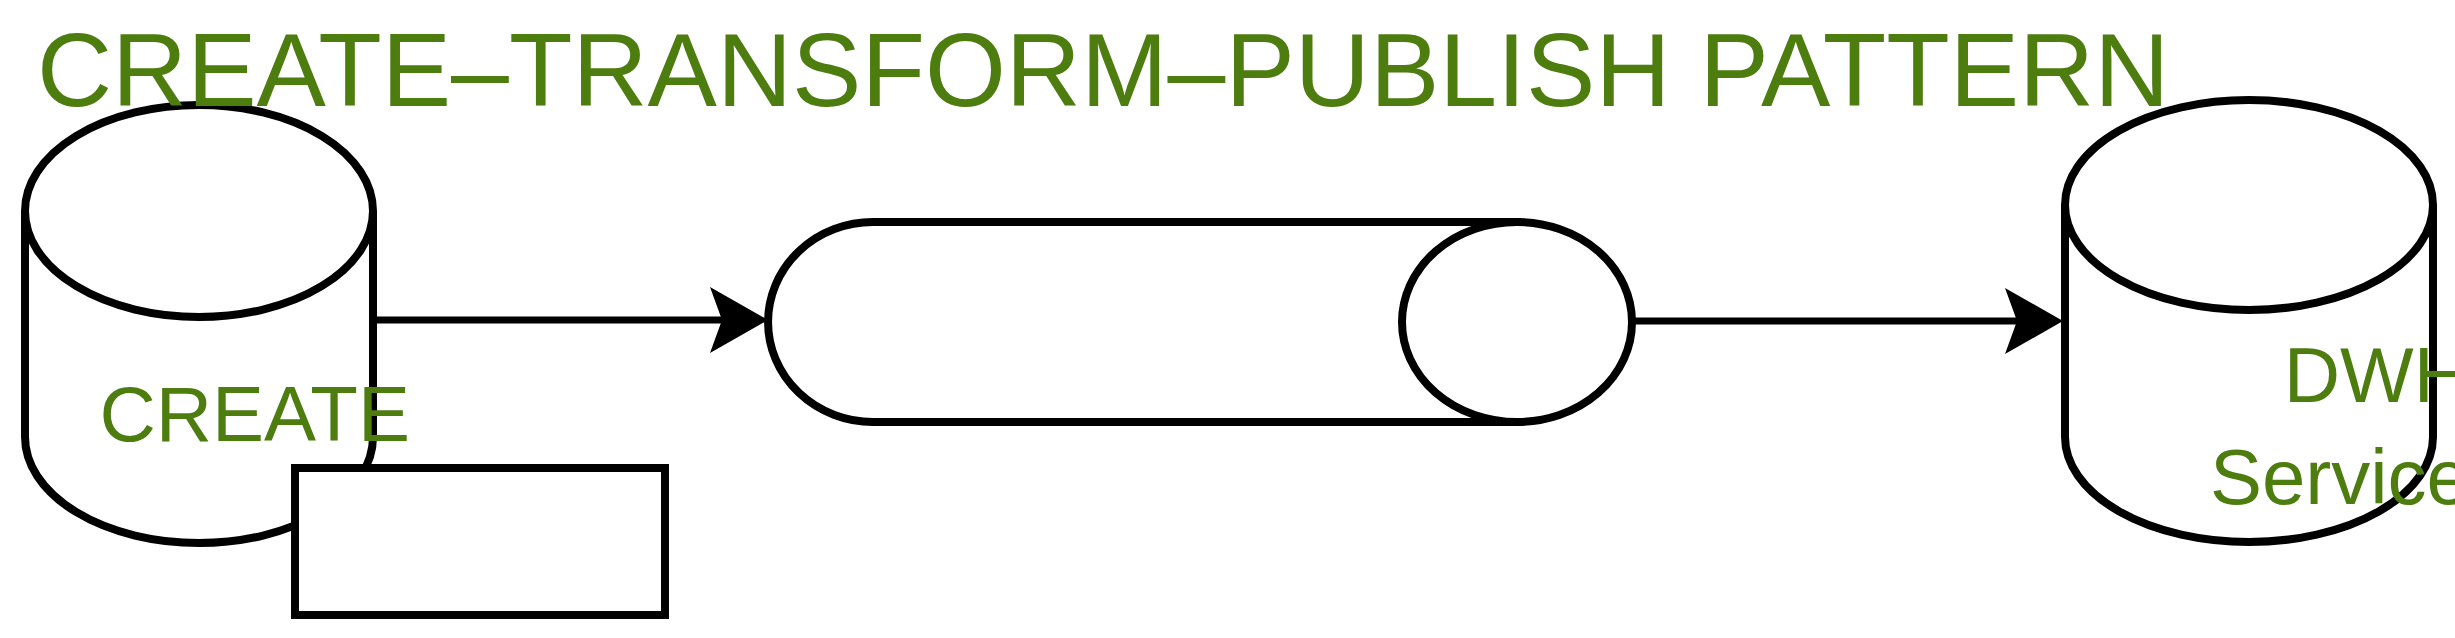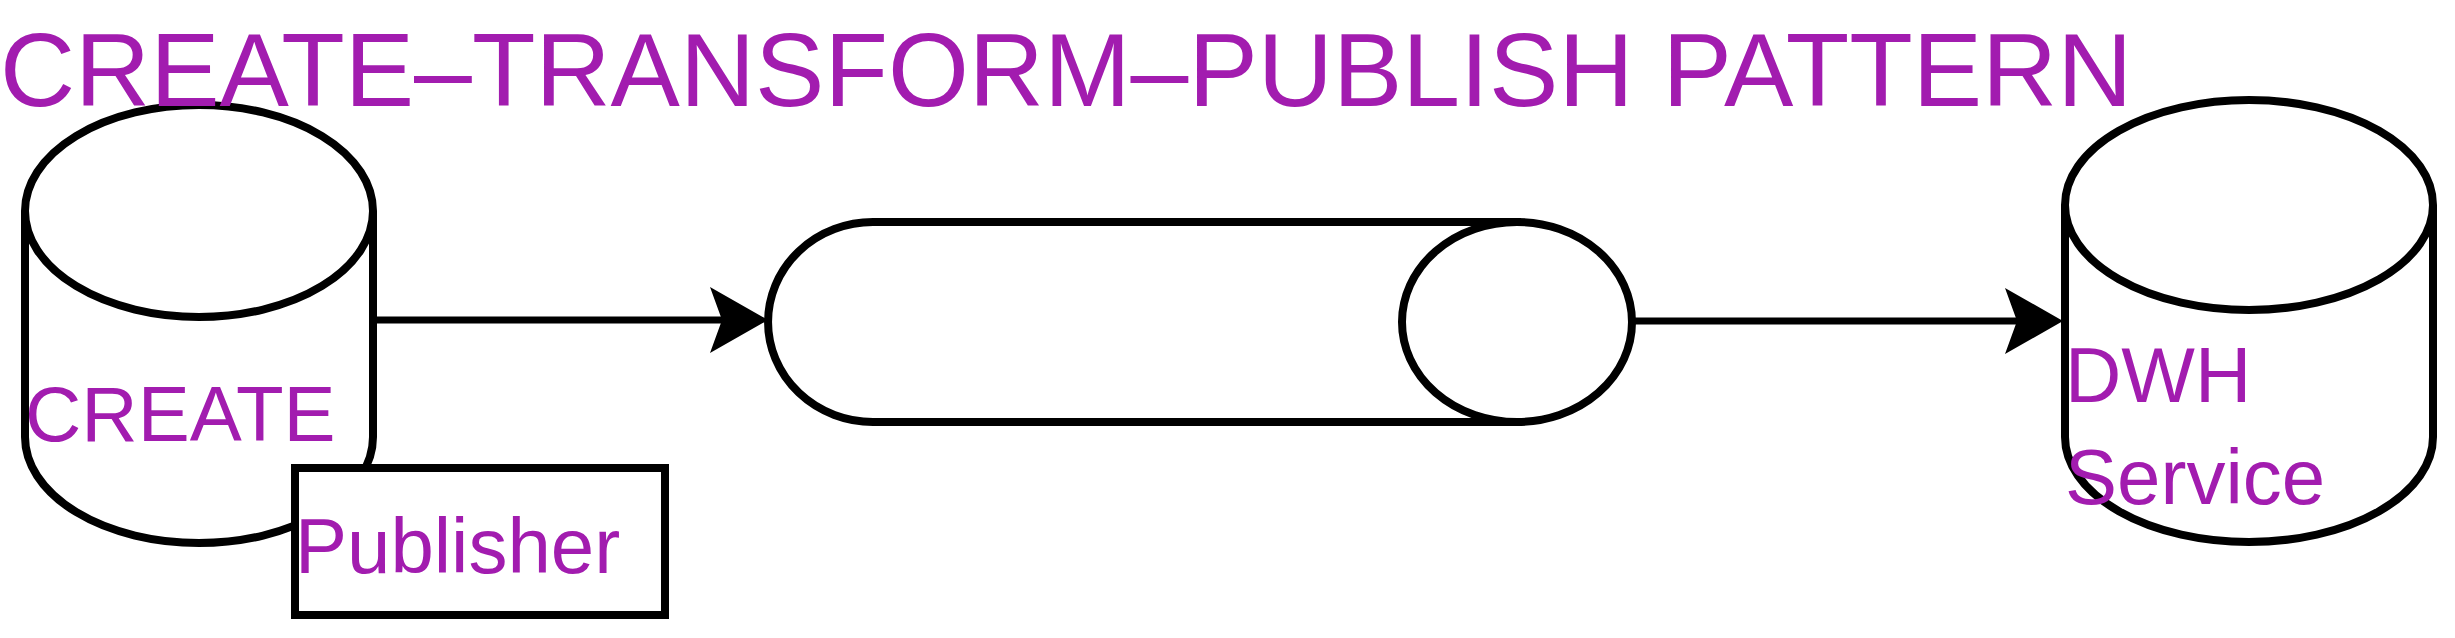--- a/index.html
+++ b/index.html
@@ -17,23 +17,24 @@
     left: 0; top: 0;
     width: 2455px; height: 638px;
   }
   .shape-stroke { fill: #ffffff; stroke: #000000; stroke-width: 8; }
   .edge-line   { stroke: #000000; stroke-width: 7; fill: none; }
   .arrow-head  { fill: #000000; stroke: none; }
 
   .label {
     position: absolute;
     line-height: 1;
-    text-align: left;
+    text-align: right;
     white-space: nowrap;
-    color: #a21caf;
+    color: #4d7c0f;
+    margin-left: 37px;
   }
   .title-label {
     top: 18px; left: 0; width: 2130px;
     font-size: 104px;
   }
   .node-label { font-size: 78px; }
   .rdbms-label     { top: 375px; left: 25px;   width: 348px; }
   .publisher-label { top: 507px; left: 295px;  width: 370px; }
   .broker-label    { top: 280px; left: 780px;  width: 640px; }
   .dwh-label-1     { top: 336px; left: 2065px; width: 368px; }
@@ -74,20 +75,19 @@
     <g>
       <rect class="shape-stroke" x="295" y="468" width="370" height="147"></rect>
     </g>
 
   </svg>
 
   <div class="label title-label">CREATE–TRANSFORM–PUBLISH PATTERN</div>
 
   <div class="label node-label rdbms-label">CREATE</div>
 
-  <div class="label node-label publisher-label">Publisher</div>
 
 
   <div class="label node-label dwh-label-1">DWH</div>
 
   <div class="label node-label dwh-label-2">Service</div>
 
 </div>
 
 </body></html>

